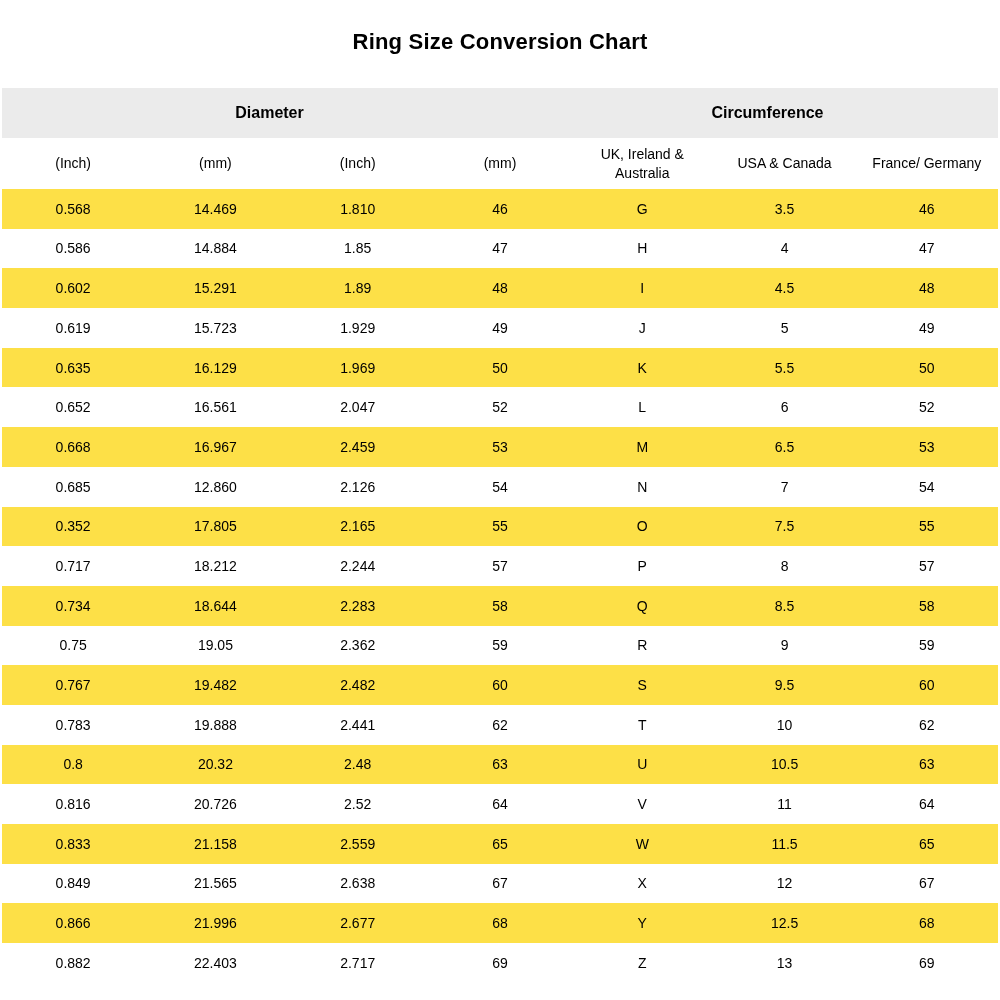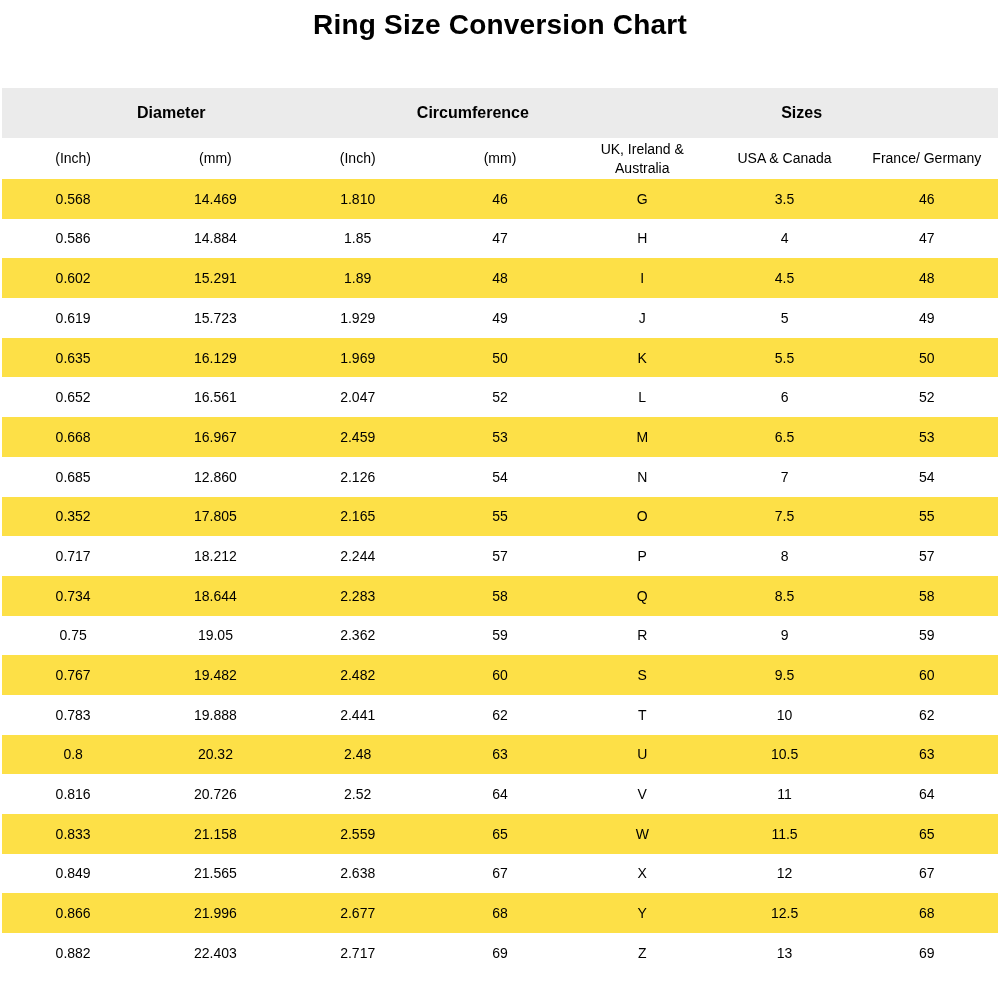--- a/index.html
+++ b/index.html
@@ -11,23 +11,23 @@
   }
   .page {
     position: relative;
     width: 1000px;
     height: 1000px;
     background: #ffffff;
     overflow: hidden;
   }
   .title {
     margin: 0;
-    padding-top: 9px;
+    padding-top: 29px;
     text-align: center;
-    font-size: 28px;
+    font-size: 22px;
     font-weight: bold;
     letter-spacing: 0.2px;
   }
   .table {
     position: absolute;
     top: 88px;
     left: 2px;
     right: 2px;
   }
   .row { display: flex; width: 100%; }
@@ -45,37 +45,36 @@
   .span3 { flex: 3; }
   .group-row {
     height: 50px;
     background: #ebebeb;
   }
   .group-row .cell {
     font-weight: bold;
     font-size: 16px;
   }
   .subheader-row {
-    height: 41px;
+    height: 51px;
     background: #ffffff;
   }
   .data-row { height: 39.7px; }
   .data-row.stripe { background: #fde047; }
 </style>
 </head>
 <body>
 
 <div class="page">
   <h1 class="title">Ring Size Conversion Chart</h1>
 
   <div class="table">
     <div class="row group-row">
       <div class="cell span2">Diameter</div>
       <div class="cell span2">Circumference</div>
-      <div class="cell span3">Sizes</div>
     </div>
 
     <div class="row subheader-row">
       <div class="cell">(Inch)</div>
       <div class="cell">(mm)</div>
       <div class="cell">(Inch)</div>
       <div class="cell">(mm)</div>
       <div class="cell">UK, Ireland &amp; Australia</div>
       <div class="cell">USA &amp; Canada</div>
       <div class="cell">France/ Germany</div>

